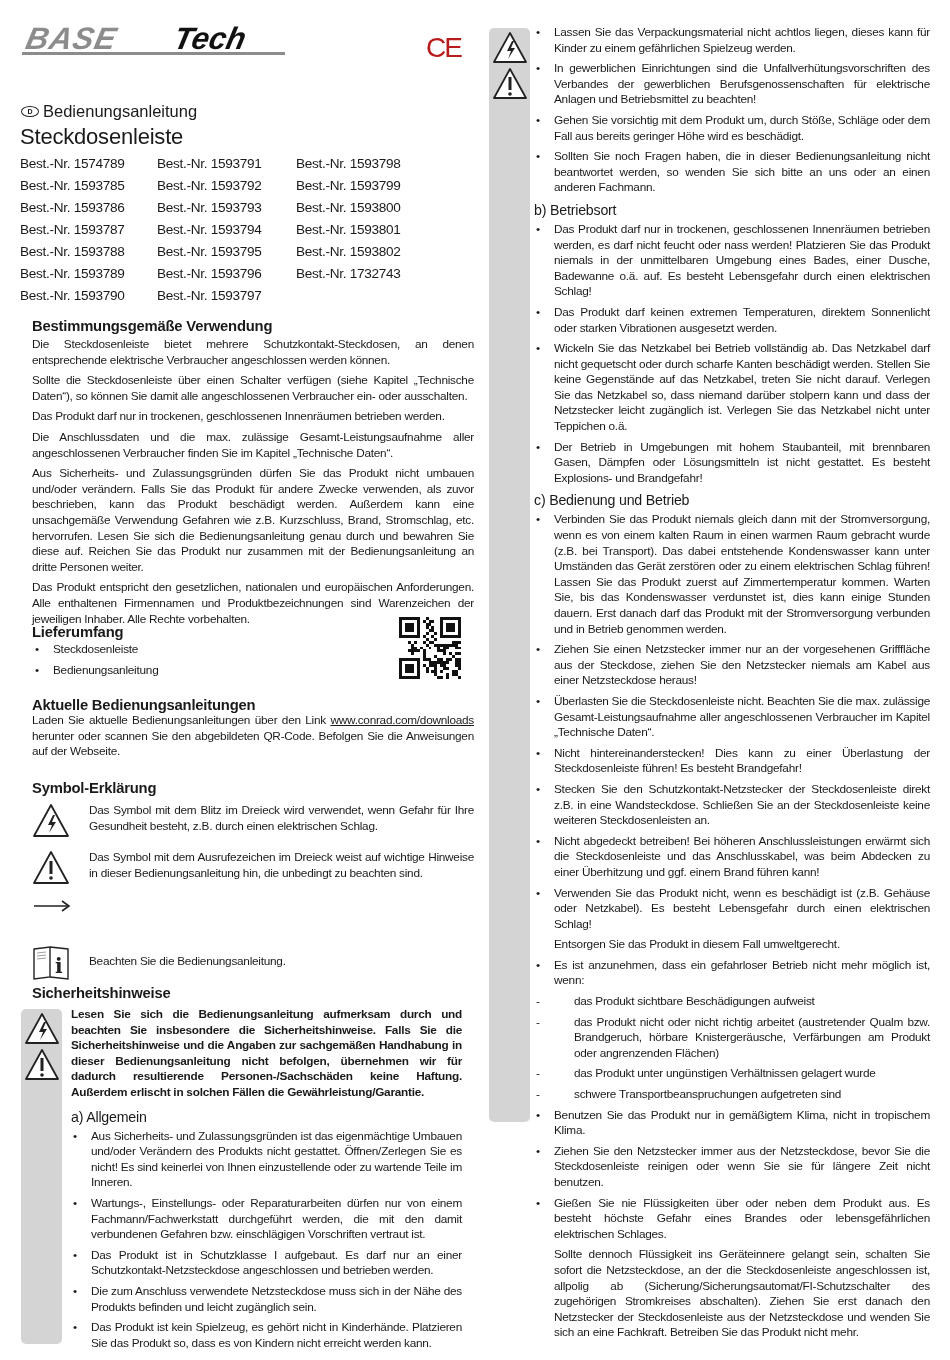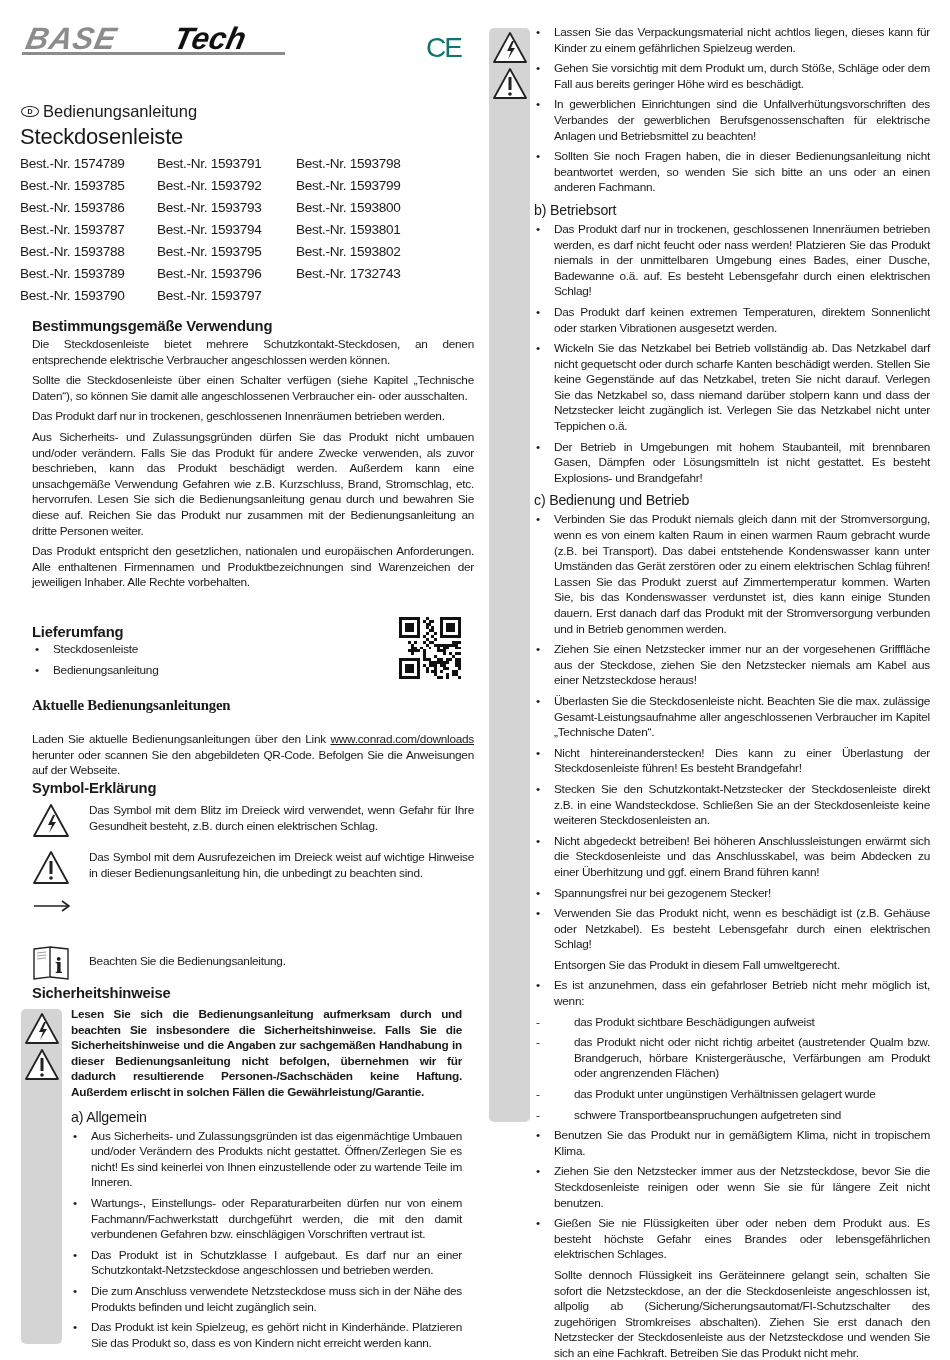--- a/index.html
+++ b/index.html
@@ -5,21 +5,21 @@
   * { box-sizing: border-box; margin: 0; padding: 0; }
   html, body { width: 950px; height: 1360px; background: #ffffff; overflow: hidden; }
   body {
     font-family: "Liberation Sans", "DejaVu Sans", sans-serif;
     color: #1a1a1a;
     position: relative;
   }
 
   
   .logo { position: absolute; left: 22px; top: 22px; width: 265px; height: 34px; }
-  .ce { position: absolute; left: 426px; top: 32px; font-size: 28px; font-weight: normal; letter-spacing: -2px; color: #0f766e; }
+  .ce { position: absolute; left: 426px; top: 32px; font-size: 28px; font-weight: normal; letter-spacing: -2px; color: #b91c1c; }
 
   .doc-type { position: absolute; left: 21px; top: 102px; font-size: 16.5px; display: flex; align-items: center; gap: 4px; }
   .doc-type .lang { display: inline-flex; align-items: center; justify-content: center; width: 18px; height: 11px; border: 1.2px solid #222; border-radius: 50%; font-size: 7px; font-weight: bold; }
   .doc-title { position: absolute; left: 20px; top: 124px; font-size: 22px; letter-spacing: -0.2px; }
 
   .bestnr { position: absolute; left: 20px; top: 153px; width: 420px; display: grid; grid-template-columns: 137px 139px 140px; row-gap: 0; }
   .bestnr span { font-size: 13.6px; height: 22px; line-height: 22px; letter-spacing: -0.3px; }
 
   h2 { font-size: 14.8px; font-weight: bold; letter-spacing: -0.2px; margin: 0; }
   h3 { font-size: 14.2px; font-weight: normal; letter-spacing: -0.2px; }
@@ -89,20 +89,21 @@
     <span>Best.-Nr. 1593797</span>
     <span></span>
   </div>
 
 <div class="sec" style="top:318px;">
   <h2 style="margin-bottom:3px;">Bestimmungsgemäße Verwendung</h2>
   <div id="intended-paras">
       <p>Die Steckdosenleiste bietet mehrere Schutzkontakt-Steckdosen, an denen entsprechende elektrische Verbraucher angeschlossen werden können.</p>
       <p>Sollte die Steckdosenleiste über einen Schalter verfügen (siehe Kapitel „Technische Daten“), so können Sie damit alle angeschlossenen Verbraucher ein- oder ausschalten.</p>
       <p>Das Produkt darf nur in trockenen, geschlossenen Innenräumen betrieben werden.</p>
+      <p>Die Anschlussdaten und die max. zulässige Gesamt-Leistungsaufnahme aller angeschlossenen Verbraucher finden Sie im Kapitel „Technische Daten“.</p>
       <p>Aus Sicherheits- und Zulassungsgründen dürfen Sie das Produkt nicht umbauen und/oder verändern. Falls Sie das Produkt für andere Zwecke verwenden, als zuvor beschrieben, kann das Produkt beschädigt werden. Außerdem kann eine unsachgemäße Verwendung Gefahren wie z.B. Kurzschluss, Brand, Stromschlag, etc. hervorrufen. Lesen Sie sich die Bedienungsanleitung genau durch und bewahren Sie diese auf. Reichen Sie das Produkt nur zusammen mit der Bedienungsanleitung an dritte Personen weiter.</p>
       <p>Das Produkt entspricht den gesetzlichen, nationalen und europäischen Anforderungen. Alle enthaltenen Firmennamen und Produktbezeichnungen sind Warenzeichen der jeweiligen Inhaber. Alle Rechte vorbehalten.</p>
     </div>
 </div>
 
 <div class="sec" style="top:624px;">
   <h2 style="margin-bottom:2px;">Lieferumfang</h2>
   <ul class="bul simple-list" id="delivery-list">
       <li>Steckdosenleiste</li>
       <li>Bedienungsanleitung</li>
@@ -220,21 +221,21 @@
     <rect x="2" y="2" width="3" height="3" fill="#111"></rect>
     <rect x="14" y="0" width="7" height="7" fill="#111"></rect>
     <rect x="15" y="1" width="5" height="5" fill="#fff"></rect>
     <rect x="16" y="2" width="3" height="3" fill="#111"></rect>
     <rect x="0" y="14" width="7" height="7" fill="#111"></rect>
     <rect x="1" y="15" width="5" height="5" fill="#fff"></rect>
     <rect x="2" y="16" width="3" height="3" fill="#111"></rect>
   </svg>
 
 <div class="sec" style="top:697px;">
-  <h2 style="margin-bottom:18px;font-family:Liberation Serif, serif;">Aktuelle Bedienungsanleitungen</h2>
+  <h2 style="margin-bottom:0;">Aktuelle Bedienungsanleitungen</h2>
   <p><span>Laden Sie aktuelle Bedienungsanleitungen über den Link </span><span class="link">www.conrad.com/downloads</span><span> herunter oder scannen Sie den abgebildeten QR-Code. Befolgen Sie die Anweisungen auf der Webseite.</span></p>
 </div>
 
 <div class="sec" style="top:780px;">
   <h2 style="margin-bottom:7px;">Symbol-Erklärung</h2>
   <div class="sym-row">
     <svg class="sym-icon" viewBox="0 0 50 36">
         <path d="M19 2 L36 33 L2 33 Z" fill="none" stroke="#222" stroke-width="1.8" stroke-linejoin="round"></path>
         <path d="M21 12 L16 22 L20 22 L17 30 L24 19 L20 19 L23 12 Z" fill="#222"></path>
       </svg>
@@ -309,40 +310,39 @@
   <svg style="position:absolute; left:3px; top:38px;" width="36" height="36" viewBox="0 0 36 36">
       <path d="M18 3 L34 32 L2 32 Z" fill="#fff" stroke="#222" stroke-width="1.8" stroke-linejoin="round"></path>
       <rect x="16.5" y="11" width="3" height="13" fill="#222"></rect>
       <circle cx="18" cy="28" r="1.8" fill="#222"></circle>
     </svg>
 </div>
 
 <div class="sec" style="top:25px; left:533px; width:397px;">
   <ul class="bul" id="general-right">
       <li>Lassen Sie das Verpackungsmaterial nicht achtlos liegen, dieses kann für Kinder zu einem gefährlichen Spielzeug werden.</li>
+      <li>In gewerblichen Einrichtungen sind die Unfallverhütungsvorschriften des Verbandes der gewerblichen Berufsgenossenschaften für elektrische Anlagen und Betriebsmittel zu beachten!</li>
       <li>Gehen Sie vorsichtig mit dem Produkt um, durch Stöße, Schläge oder dem Fall aus bereits geringer Höhe wird es beschädigt.</li>
-      <li>In gewerblichen Einrichtungen sind die Unfallverhütungsvorschriften des Verbandes der gewerblichen Berufsgenossenschaften für elektrische Anlagen und Betriebsmittel zu beachten!</li>
       <li>Sollten Sie noch Fragen haben, die in dieser Bedienungsanleitung nicht beantwortet werden, so wenden Sie sich bitte an uns oder an einen anderen Fachmann.</li>
     </ul>
   <h3 style="margin:6px 0 4px 1px;">b) Betriebsort</h3>
   <ul class="bul" id="location-list">
       <li>Das Produkt darf nur in trockenen, geschlossenen Innenräumen betrieben werden, es darf nicht feucht oder nass werden! Platzieren Sie das Produkt niemals in der unmittelbaren Umgebung eines Bades, einer Dusche, Badewanne o.ä. auf. Es besteht Lebensgefahr durch einen elektrischen Schlag!</li>
       <li>Das Produkt darf keinen extremen Temperaturen, direktem Sonnenlicht oder starken Vibrationen ausgesetzt werden.</li>
       <li>Wickeln Sie das Netzkabel bei Betrieb vollständig ab. Das Netzkabel darf nicht gequetscht oder durch scharfe Kanten beschädigt werden. Stellen Sie keine Gegenstände auf das Netzkabel, treten Sie nicht darauf. Verlegen Sie das Netzkabel so, dass niemand darüber stolpern kann und dass der Netzstecker leicht zugänglich ist. Verlegen Sie das Netzkabel nicht unter Teppichen o.ä.</li>
       <li>Der Betrieb in Umgebungen mit hohem Staubanteil, mit brennbaren Gasen, Dämpfen oder Lösungsmitteln ist nicht gestattet. Es besteht Explosions- und Brandgefahr!</li>
     </ul>
   <h3 style="margin:6px 0 4px 1px;">c) Bedienung und Betrieb</h3>
   <ul class="bul" id="operation-list">
       <li>Verbinden Sie das Produkt niemals gleich dann mit der Stromversorgung, wenn es von einem kalten Raum in einen warmen Raum gebracht wurde (z.B. bei Transport). Das dabei entstehende Kondenswasser kann unter Umständen das Gerät zerstören oder zu einem elektrischen Schlag führen! Lassen Sie das Produkt zuerst auf Zimmertemperatur kommen. Warten Sie, bis das Kondenswasser verdunstet ist, dies kann einige Stunden dauern. Erst danach darf das Produkt mit der Stromversorgung verbunden und in Betrieb genommen werden.</li>
       <li>Ziehen Sie einen Netzstecker immer nur an der vorgesehenen Grifffläche aus der Steckdose, ziehen Sie den Netzstecker niemals am Kabel aus einer Netzsteckdose heraus!</li>
       <li>Überlasten Sie die Steckdosenleiste nicht. Beachten Sie die max. zulässige Gesamt-Leistungsaufnahme aller angeschlossenen Verbraucher im Kapitel „Technische Daten“.</li>
       <li>Nicht hintereinanderstecken! Dies kann zu einer Überlastung der Steckdosenleiste führen! Es besteht Brandgefahr!</li>
       <li>Stecken Sie den Schutzkontakt-Netzstecker der Steckdosenleiste direkt z.B. in eine Wandsteckdose. Schließen Sie an der Steckdosenleiste keine weiteren Steckdosenleisten an.</li>
       <li>Nicht abgedeckt betreiben! Bei höheren Anschlussleistungen erwärmt sich die Steckdosenleiste und das Anschlusskabel, was beim Abdecken zu einer Überhitzung und ggf. einem Brand führen kann!</li>
-      <li>Spannungsfrei nur bei gezogenem Stecker!</li>
       <li>Verwenden Sie das Produkt nicht, wenn es beschädigt ist (z.B. Gehäuse oder Netzkabel). Es besteht Lebensgefahr durch einen elektrischen Schlag!</li>
       <li class="cont">Entsorgen Sie das Produkt in diesem Fall umweltgerecht.</li>
       <li>Es ist anzunehmen, dass ein gefahrloser Betrieb nicht mehr möglich ist, wenn:</li>
       <li class="dash">das Produkt sichtbare Beschädigungen aufweist</li>
       <li class="dash">das Produkt nicht oder nicht richtig arbeitet (austretender Qualm bzw. Brandgeruch, hörbare Knistergeräusche, Verfärbungen am Produkt oder angrenzenden Flächen)</li>
       <li class="dash">das Produkt unter ungünstigen Verhältnissen gelagert wurde</li>
       <li class="dash">schwere Transportbeanspruchungen aufgetreten sind</li>
       <li>Benutzen Sie das Produkt nur in gemäßigtem Klima, nicht in tropischem Klima.</li>
       <li>Ziehen Sie den Netzstecker immer aus der Netzsteckdose, bevor Sie die Steckdosenleiste reinigen oder wenn Sie sie für längere Zeit nicht benutzen.</li>
       <li>Gießen Sie nie Flüssigkeiten über oder neben dem Produkt aus. Es besteht höchste Gefahr eines Brandes oder lebensgefährlichen elektrischen Schlages.</li>

